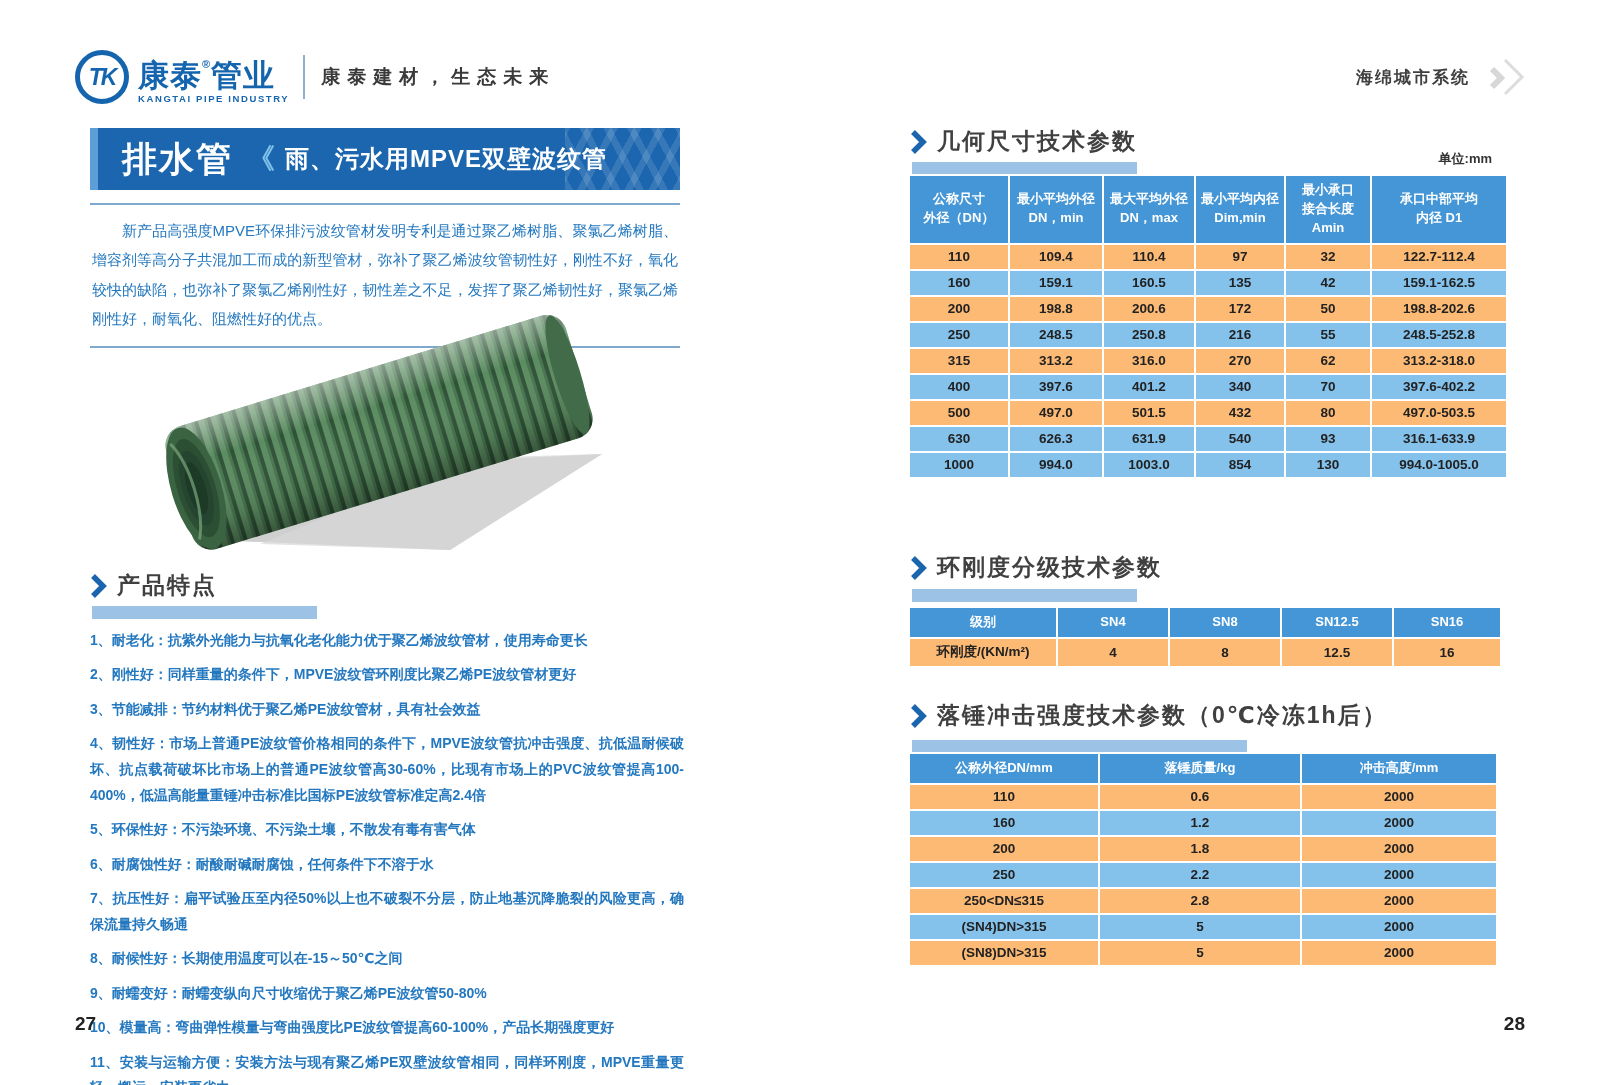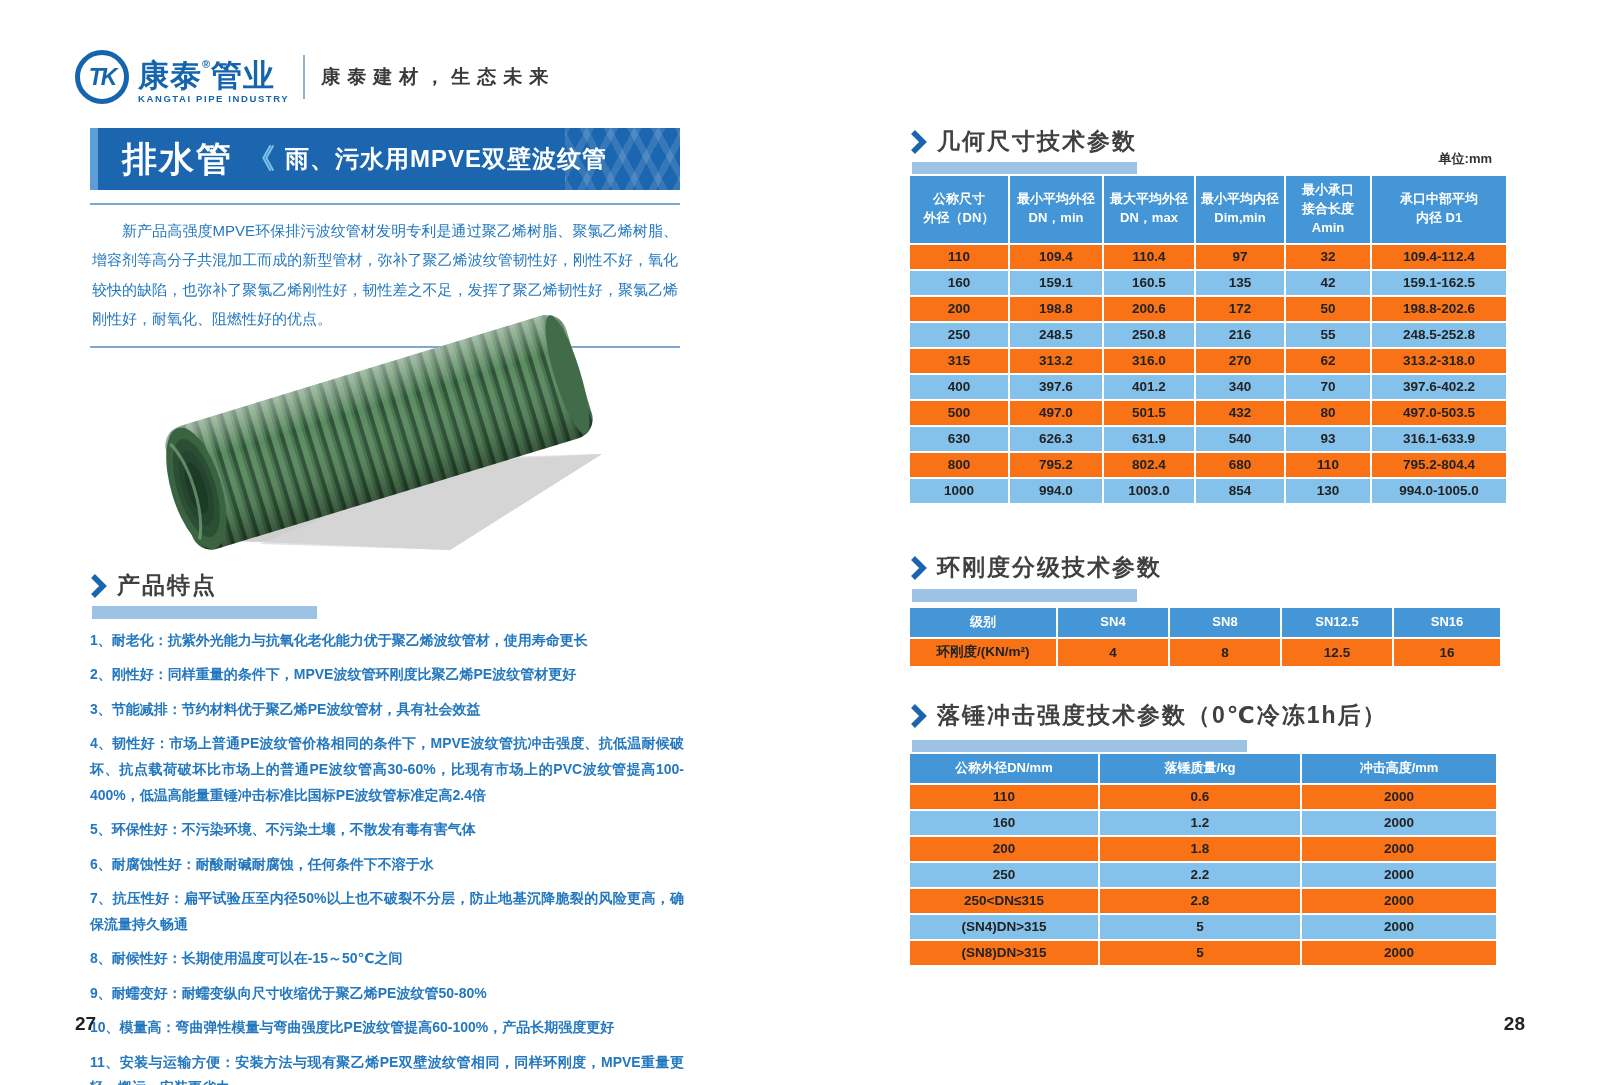--- a/index.html
+++ b/index.html
@@ -69,40 +69,47 @@
 
   .impact-head { left:910px; top:700px; }
   .impact-bar  { left:912px; top:740px; width:335px; }
 
   table.data { border-collapse:separate; border-spacing:2px; table-layout:fixed;
     position:absolute; background:#fff; }
   table.data th { background:#4496d6; color:#ffffff; font-size:13px; font-weight:bold;
     text-align:center; vertical-align:middle; padding:5px 2px; white-space:pre-line; line-height:1.45; }
   table.data td { text-align:center; font-size:13.5px; font-weight:bold; color:#222;
     padding:4.5px 2px; vertical-align:middle; }
-  tr.row-a td { background:#f97316; }
+  tr.row-a td { background:#fdba74; }
   tr.row-b td { background:#84c2ec; }
 
   .geo-table    { left:908px; top:174px; width:586px; }
   .ring-table   { left:908px; top:606px; width:586px; }
   .impact-table { left:908px; top:752px; width:586px; }
 </style>
 </head>
 <body>
 
 <div class="top-header">
   <div class="logo">
     <div class="logo-circle">TK</div>
     <div class="logo-text">
       <div class="logo-cn"><span>康泰</span><sup>®</sup><span>管业</span></div>
       <div class="logo-en">KANGTAI PIPE INDUSTRY</div>
     </div>
   </div>
   <div class="logo-divider"></div>
   <div class="tagline">康泰建材，生态未来</div>
+  <div class="section-label">
+    <span>海绵城市系统</span>
+    <svg class="section-chevrons" width="44" height="48" viewBox="0 0 44 48">
+      <path d="M8 16 L17 25 L8 34" stroke="#d7d7d7" stroke-width="6" fill="none"></path>
+      <path d="M21 7 L38 24 L21 41" stroke="#dcdcdc" stroke-width="3" fill="none"></path>
+    </svg>
+  </div>
 </div>
 
 <div class="banner">
   <span class="banner-cat">排水管</span>
   <span class="banner-chev">《</span>
   <span class="banner-title">雨、污水用MPVE双壁波纹管</span>
   <span class="banner-pattern"></span>
 </div>
 
 <div class="intro">
@@ -198,21 +205,21 @@
 内径  D1</th>
       </tr>
     </thead>
   <tbody>
       <tr class="row-a">
         <td>110</td>
         <td>109.4</td>
         <td>110.4</td>
         <td>97</td>
         <td>32</td>
-        <td>109.4-112.4</td>
+        <td>122.7-112.4</td>
       </tr>
       <tr class="row-b">
         <td>160</td>
         <td>159.1</td>
         <td>160.5</td>
         <td>135</td>
         <td>42</td>
         <td>159.1-162.5</td>
       </tr>
       <tr class="row-a">
@@ -255,28 +262,20 @@
         <td>80</td>
         <td>497.0-503.5</td>
       </tr>
       <tr class="row-b">
         <td>630</td>
         <td>626.3</td>
         <td>631.9</td>
         <td>540</td>
         <td>93</td>
         <td>316.1-633.9</td>
-      </tr>
-      <tr class="row-a">
-        <td>800</td>
-        <td>795.2</td>
-        <td>802.4</td>
-        <td>680</td>
-        <td>110</td>
-        <td>795.2-804.4</td>
       </tr>
       <tr class="row-b">
         <td>1000</td>
         <td>994.0</td>
         <td>1003.0</td>
         <td>854</td>
         <td>130</td>
         <td>994.0-1005.0</td>
       </tr>
     </tbody>

